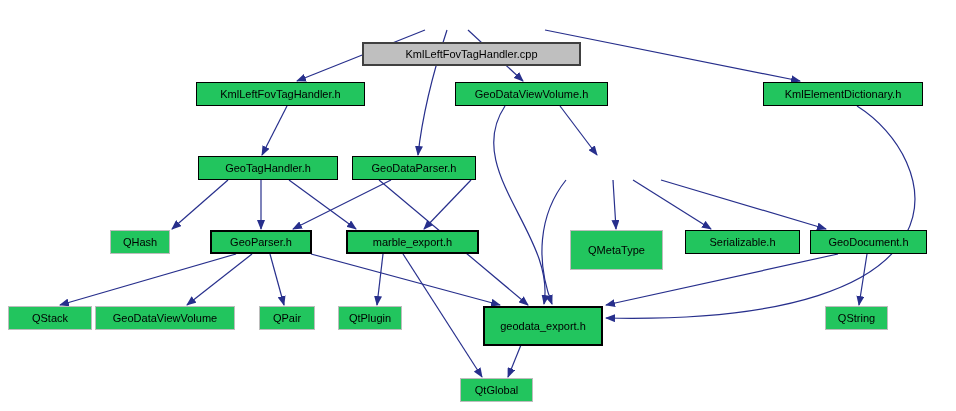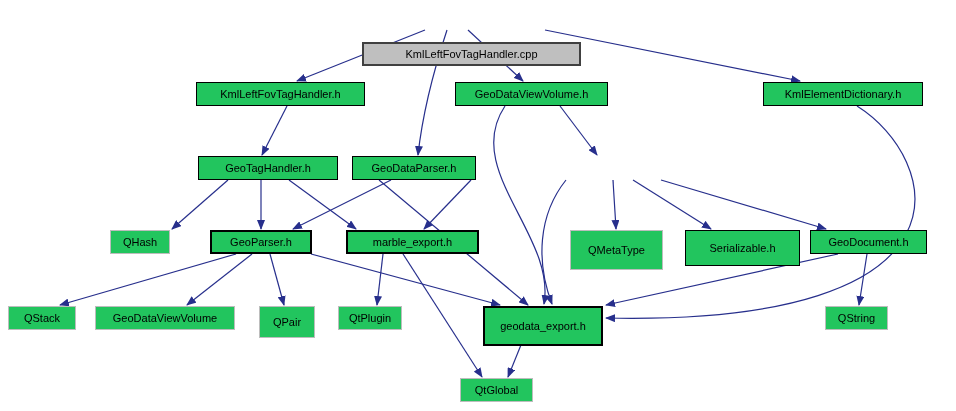--- a/index.html
+++ b/index.html
@@ -113,33 +113,33 @@
     </div>
     <div class="node bold" style="left: 210px; top: 230px; width: 102px; height: 24px;">
       <span class="lbl">GeoParser.h</span>
     </div>
     <div class="node bold" style="left: 346px; top: 230px; width: 133px; height: 24px;">
       <span class="lbl">marble_export.h</span>
     </div>
     <div class="node external" style="left: 570px; top: 230px; width: 93px; height: 40px;">
       <span class="lbl">QMetaType</span>
     </div>
-    <div class="node internal" style="left: 685px; top: 230px; width: 115px; height: 36px; justify-content: center;">
+    <div class="node internal" style="left: 685px; top: 230px; width: 115px; height: 24px; justify-content: center;">
       <span class="lbl">Serializable.h</span>
     </div>
     <div class="node internal" style="left: 810px; top: 230px; width: 117px; height: 24px;">
       <span class="lbl">GeoDocument.h</span>
     </div>
-    <div class="node external" style="left: 8px; top: 306px; width: 68px; height: 24px;">
+    <div class="node external" style="left: 8px; top: 306px; width: 84px; height: 24px;">
       <span class="lbl">QStack</span>
     </div>
     <div class="node external" style="left: 95px; top: 306px; width: 140px; height: 24px;">
       <span class="lbl">GeoDataViewVolume</span>
     </div>
-    <div class="node external" style="left: 259px; top: 306px; width: 56px; height: 32px;">
+    <div class="node external" style="left: 259px; top: 306px; width: 56px; height: 24px;">
       <span class="lbl">QPair</span>
     </div>
     <div class="node external" style="left: 338px; top: 306px; width: 64px; height: 24px;">
       <span class="lbl">QtPlugin</span>
     </div>
     <div class="node bold" style="left: 483px; top: 306px; width: 120px; height: 40px;">
       <span class="lbl">geodata_export.h</span>
     </div>
     <div class="node external" style="left: 825px; top: 306px; width: 63px; height: 24px;">
       <span class="lbl">QString</span>

